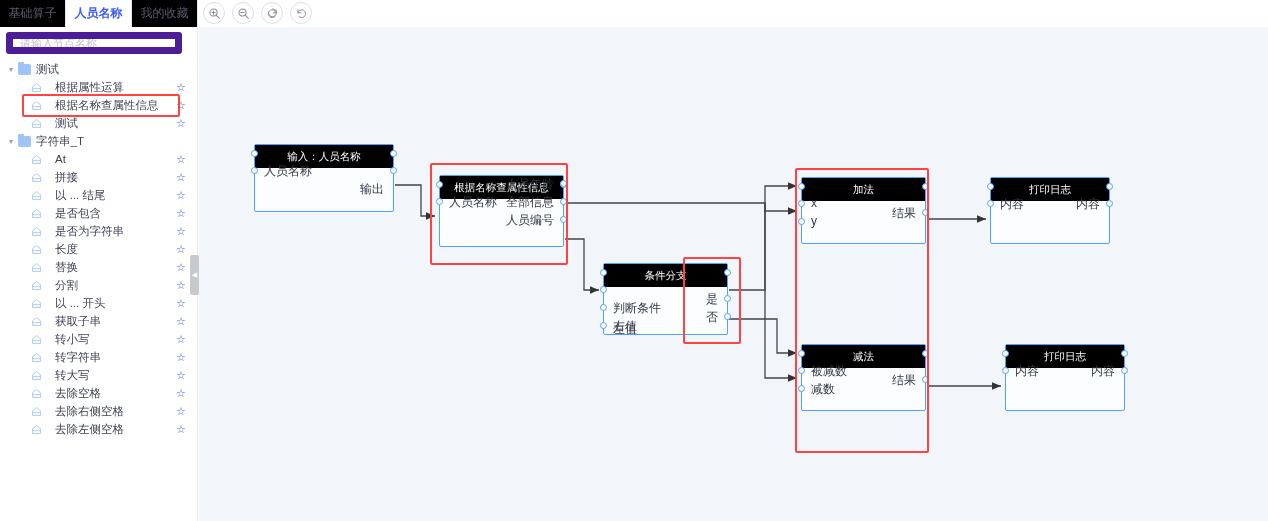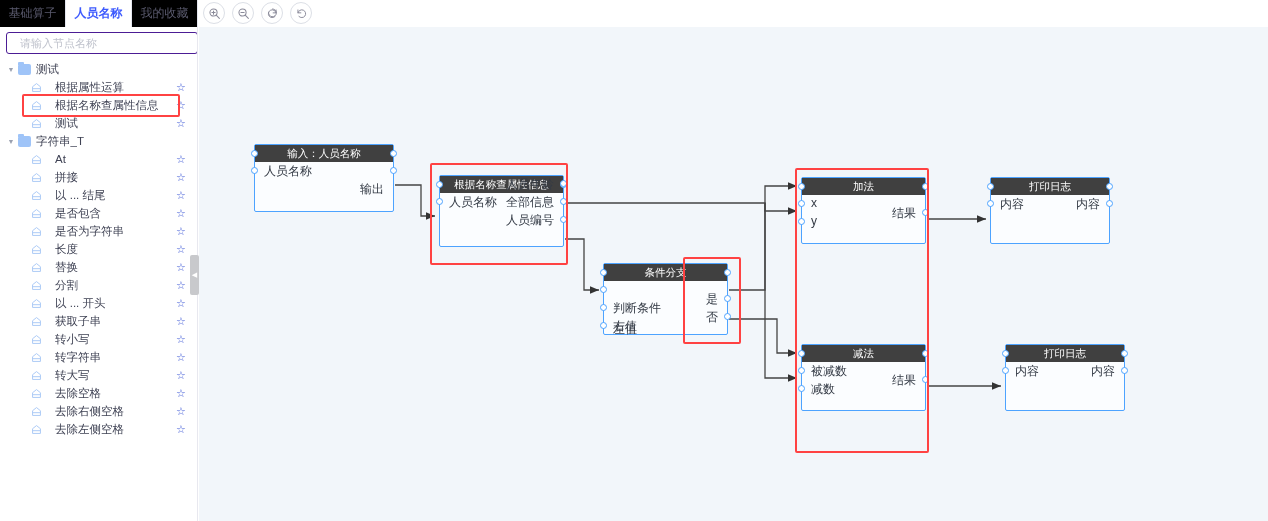--- a/index.html
+++ b/index.html
@@ -47,23 +47,23 @@
   
   .sidebar {
     position: absolute; left: 0; top: 27px;
     width: 198px; height: 494px;
     background: #ffffff;
     border-right: 1px solid #e8e8ef;
     overflow: hidden;
   }
   .search-wrap { padding: 5px 6px 4px 6px; }
   .search-input {
-    width: 192px; height: 22px;
-    border: 1px solid #4c1d95; border-radius: 3px;
-    font-size: 11px; color: #333; padding: 0 13px;
+    width: 176px; height: 22px;
+    border: 7px solid #4c1d95; border-radius: 3px;
+    font-size: 11px; color: #333; padding: 0 7px;
     outline: none;
     font-family: "Liberation Sans", "DejaVu Sans", sans-serif;
   }
   .search-input::placeholder { color: #bfc2cc; }
 
   .tree { padding-top: 2px; font-size: 11.5px; color: #3f4254; }
   .tree-group {
     display: flex; align-items: center; height: 18px;
     padding-left: 6px; cursor: pointer;
   }
@@ -117,21 +117,21 @@
   .canvas-svg { position: absolute; left: 0; top: 0; }
 
   
   .gnode {
     position: absolute;
     background: #fbfdff;
     border: 1px solid #4da3ff;
     border-radius: 2px;
   }
   .gnode-title {
-    height: 17px; background: #404040; color: #fff;
+    height: 23px; background: #000000; color: #fff;
     font-size: 10.5px; display: flex; align-items: center;
     justify-content: center; white-space: nowrap; font-family: Liberation Mono, monospace;
   }
   .gnode-body { position: relative; }
   .port {
     position: absolute;
     width: 7px; height: 7px; border-radius: 50%;
     background: #ffffff; border: 1.2px solid #4da3ff;
     cursor: pointer;
   }

